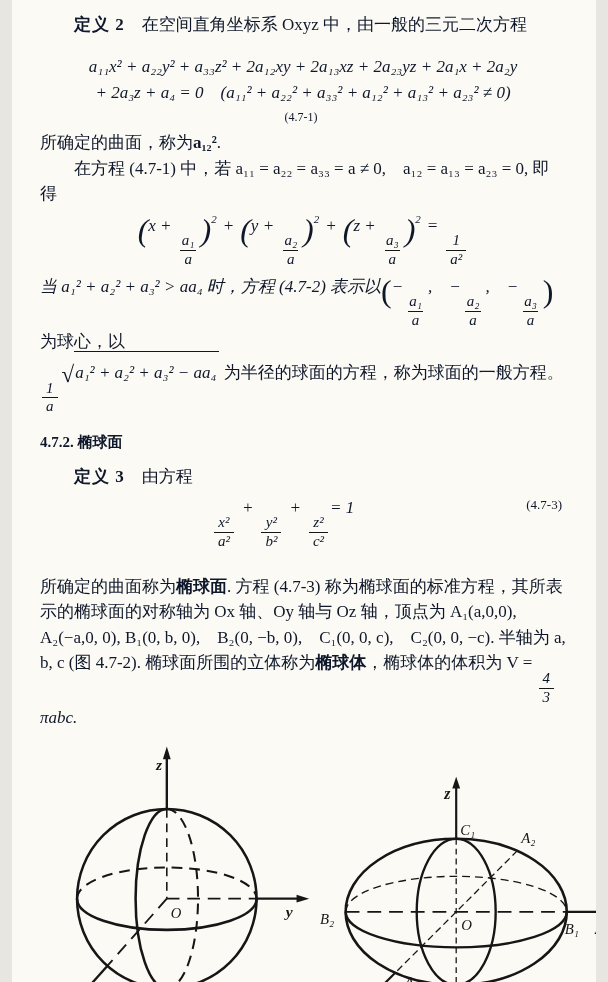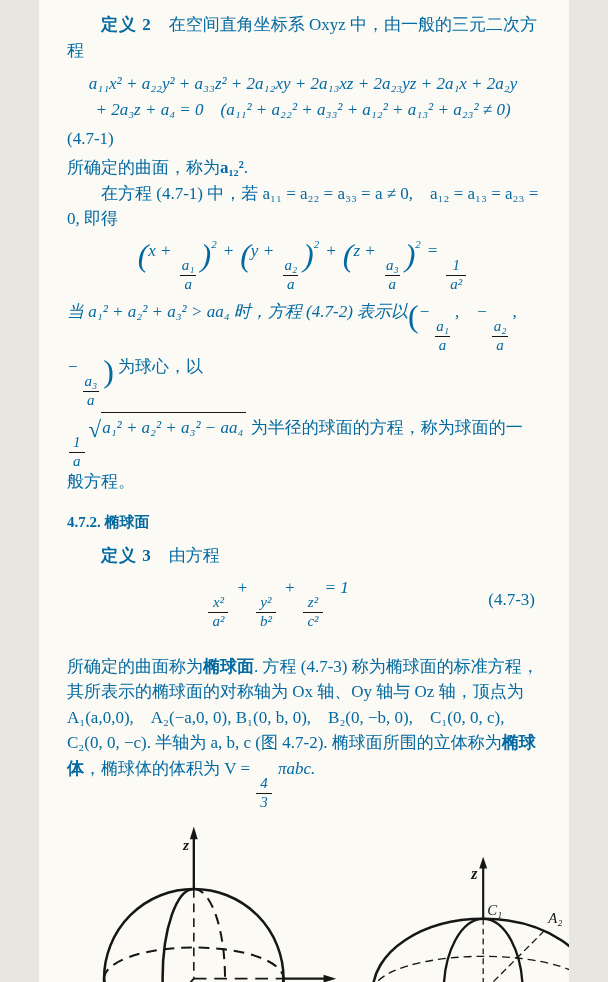--- a/index.html
+++ b/index.html
@@ -1,44 +1,44 @@
 <!DOCTYPE html>
 <html><head>
 <meta charset="utf-8">
 <style>
   html,body{margin:0;padding:0;background:#e8e6e0;}
   .page{
     position:relative;
-    width:530px;height:982px;
+    width:584px;height:982px;
     margin:0 auto;
     background:#fbfaf5;
-    color:#0369a1;
+    color:#0f172a;
     font-family:"Liberation Serif","DejaVu Serif",serif;
     font-size:17px;
     line-height:1.5;
     box-sizing:border-box;
     padding:12px 30px 0 28px;
     overflow:hidden;
   }
   .para{margin:0;}
   .indent{text-indent:2em;}
   b.deflabel{font-weight:bold;letter-spacing:1px;}
   b.inlinebold{font-weight:bold;}
   .math{font-style:italic;font-family:"Liberation Serif","DejaVu Serif",serif;}
-  .eq{ text-align:center; font-style:italic; margin:8px 0 0 0; line-height:1.55;}
-  .eqnum{ text-align:left; font-style:normal; font-size:17px; padding-right:4px; margin:2px 0 4px 0;}
-  .eqnum-inline{ float:right; font-style:normal; font-size:17px; padding-right:4px; margin-top:12px;}
+  .eq{ text-align:center; font-style:italic; margin:16px 0 0 0; line-height:1.55;}
+  .eqnum{ text-align:center; font-style:normal; font-size:12px; padding-right:4px; margin:2px 0 4px 0;}
+  .eqnum-inline{ float:right; font-style:normal; font-size:13px; padding-right:4px; }
   .op{margin:0 6px;}
   .frac{display:inline-flex;flex-direction:column;align-items:center;vertical-align:-0.85em;line-height:1.05;margin:0 2px;font-style:italic;}
   .frac .fnum{padding:0 4px 1px;font-size:15px;}
   .frac .fden{border-top:1.4px solid #161616;padding:1px 4px 0;font-size:15px;}
   .bigp{font-size:32px;font-weight:400;vertical-align:-0.32em;line-height:0.9;}
   sup.s2{font-size:11px;vertical-align:0.7em;line-height:0;font-style:italic;}
   .radical{font-size:23px;vertical-align:-0.18em;line-height:0;margin-left:2px;}
-  .overline{border-top:1.6px solid #161616;padding:5px 3px 0 1px;font-style:italic;}
+  .overline{border-top:1.6px solid #161616;padding:11px 3px 0 1px;font-style:italic;}
   .tallline{margin:6px 0 2px 0;}
   .heading{font-size:15px;font-weight:bold;margin:16px 0 10px 0;font-family:"Liberation Serif","DejaVu Serif",serif;}
   .figrow{display:flex;justify-content:space-between;align-items:flex-end;margin:10px 0 0 0;padding:0 0 0 0;}
   .figbox{display:flex;flex-direction:column;align-items:center;}
   svg text{font-family:"Liberation Serif","DejaVu Serif",serif;font-style:italic;fill:#161616;}
   svg .pointlabel{font-size:15px;}
   svg .axislabel{font-size:16px;font-weight:bold;}
   svg .olabel{font-size:15px;}
 </style>
 </head>

